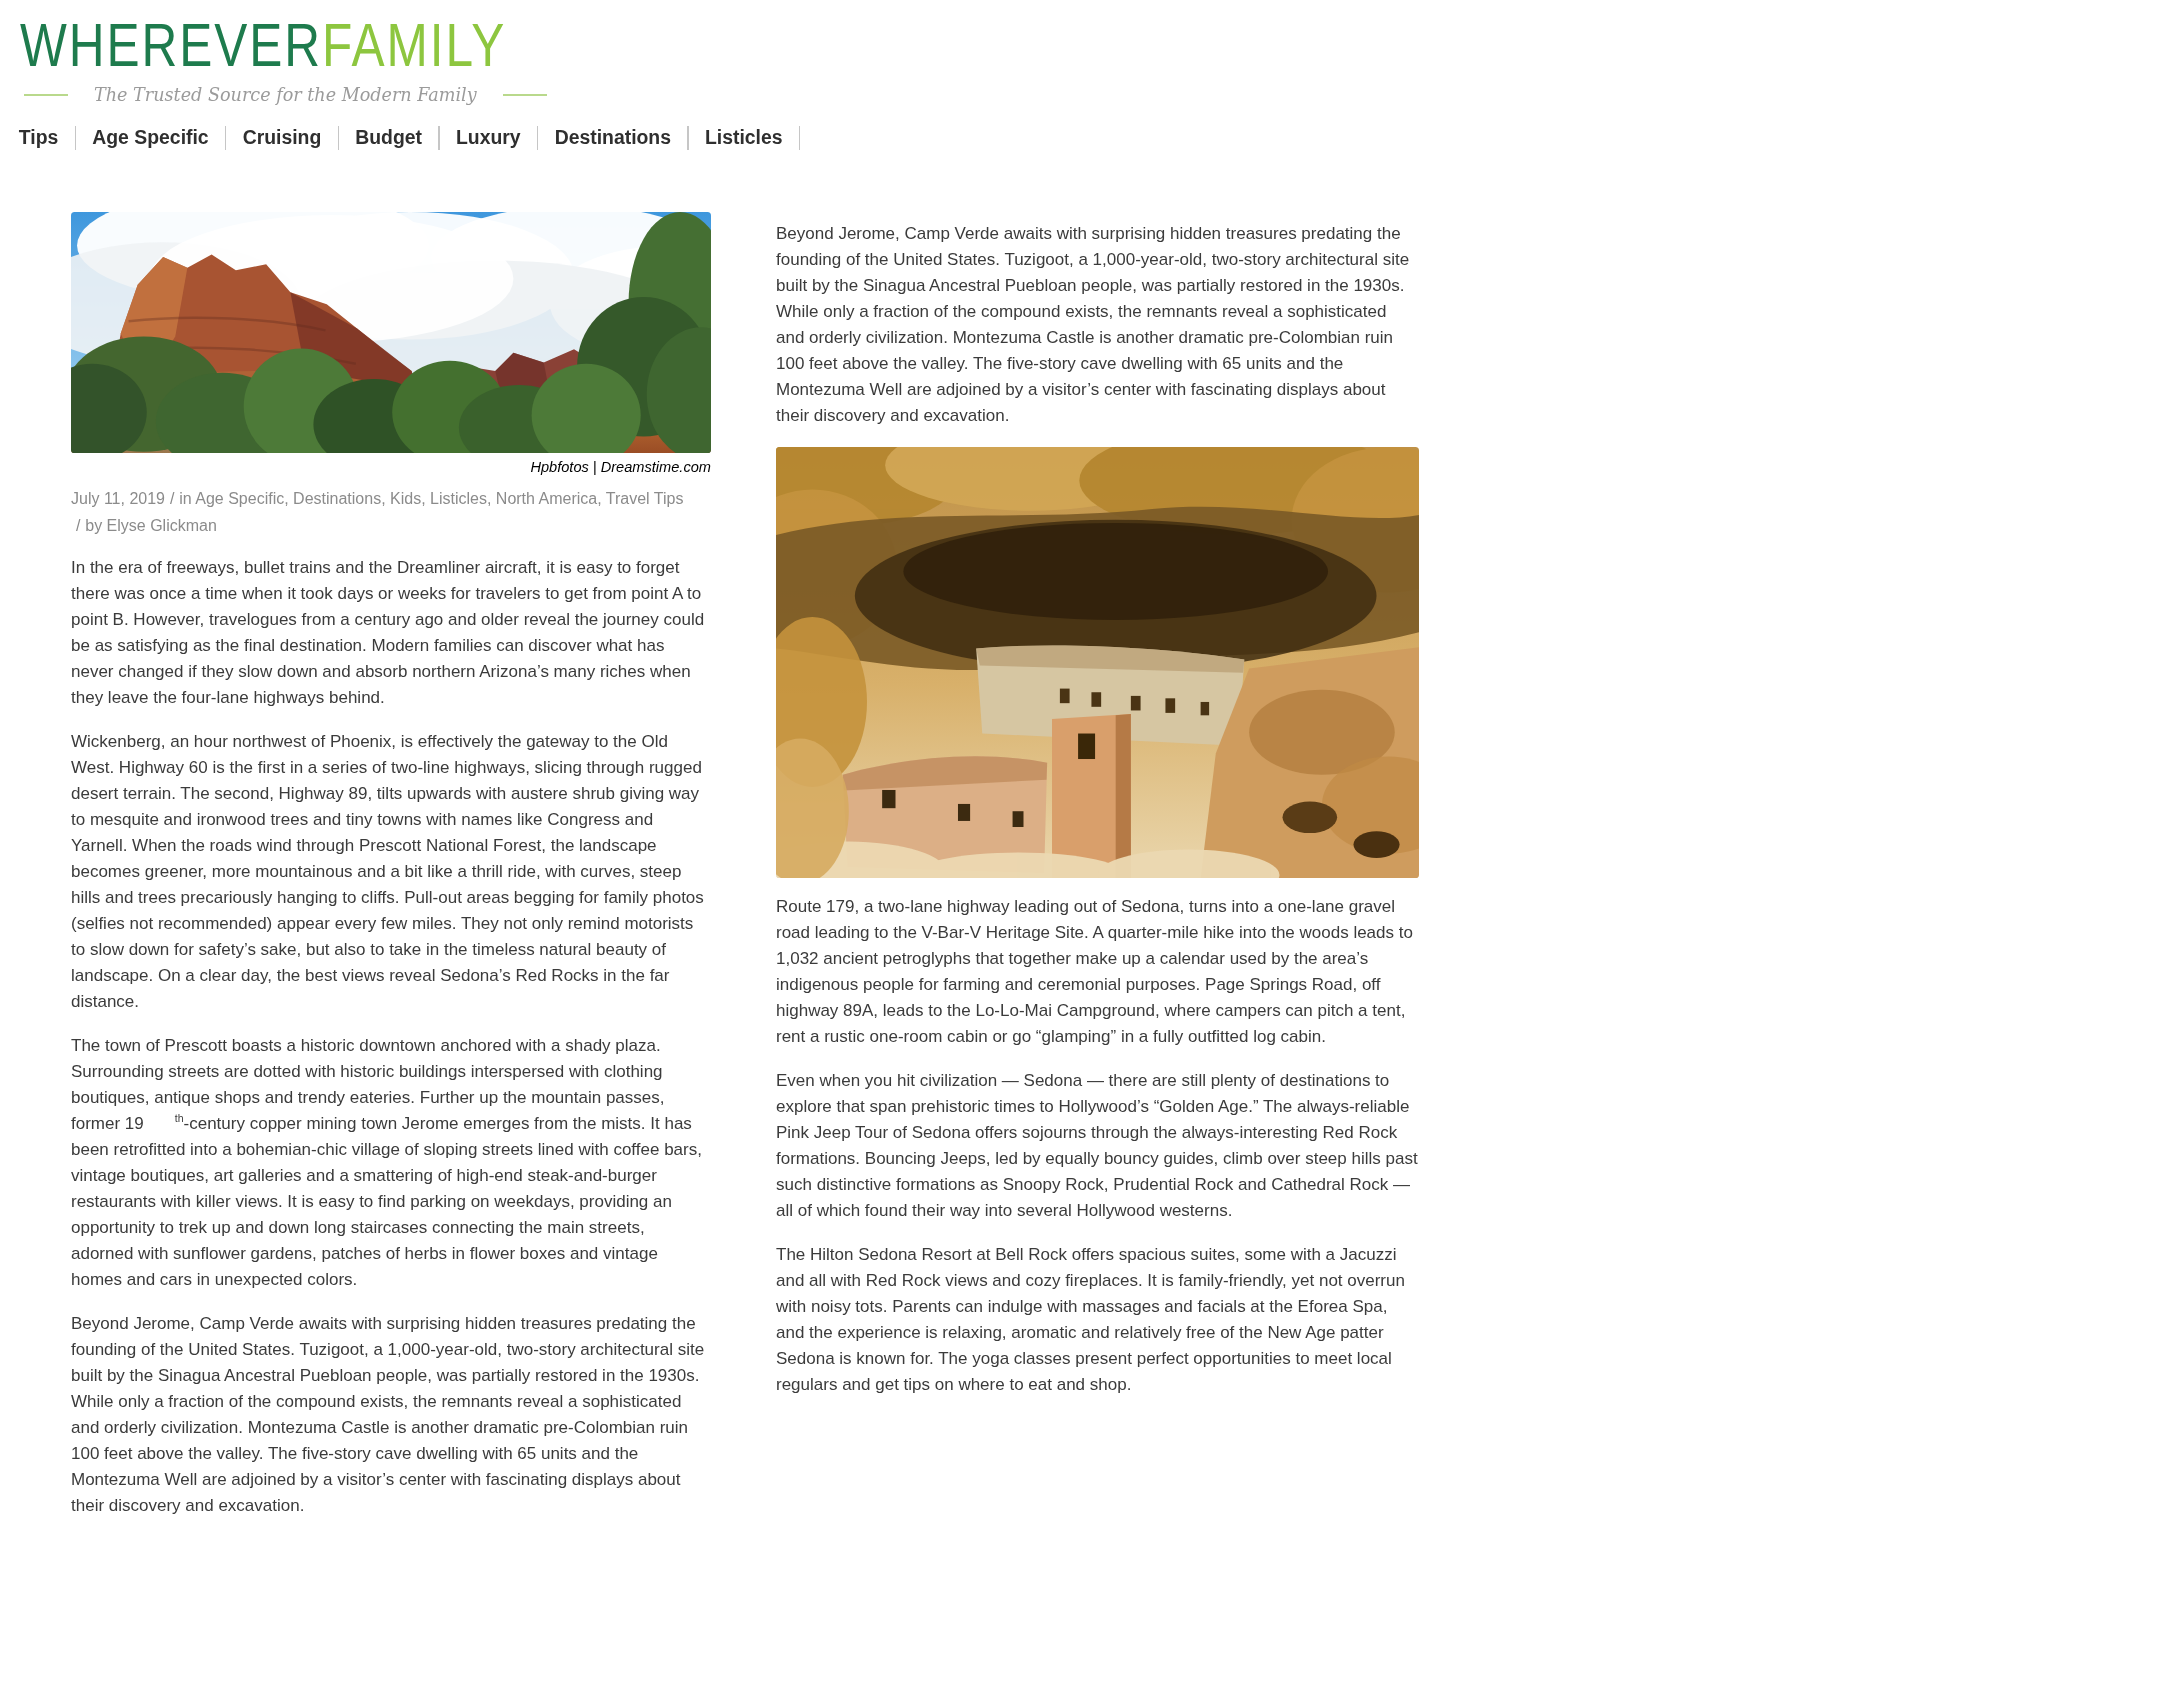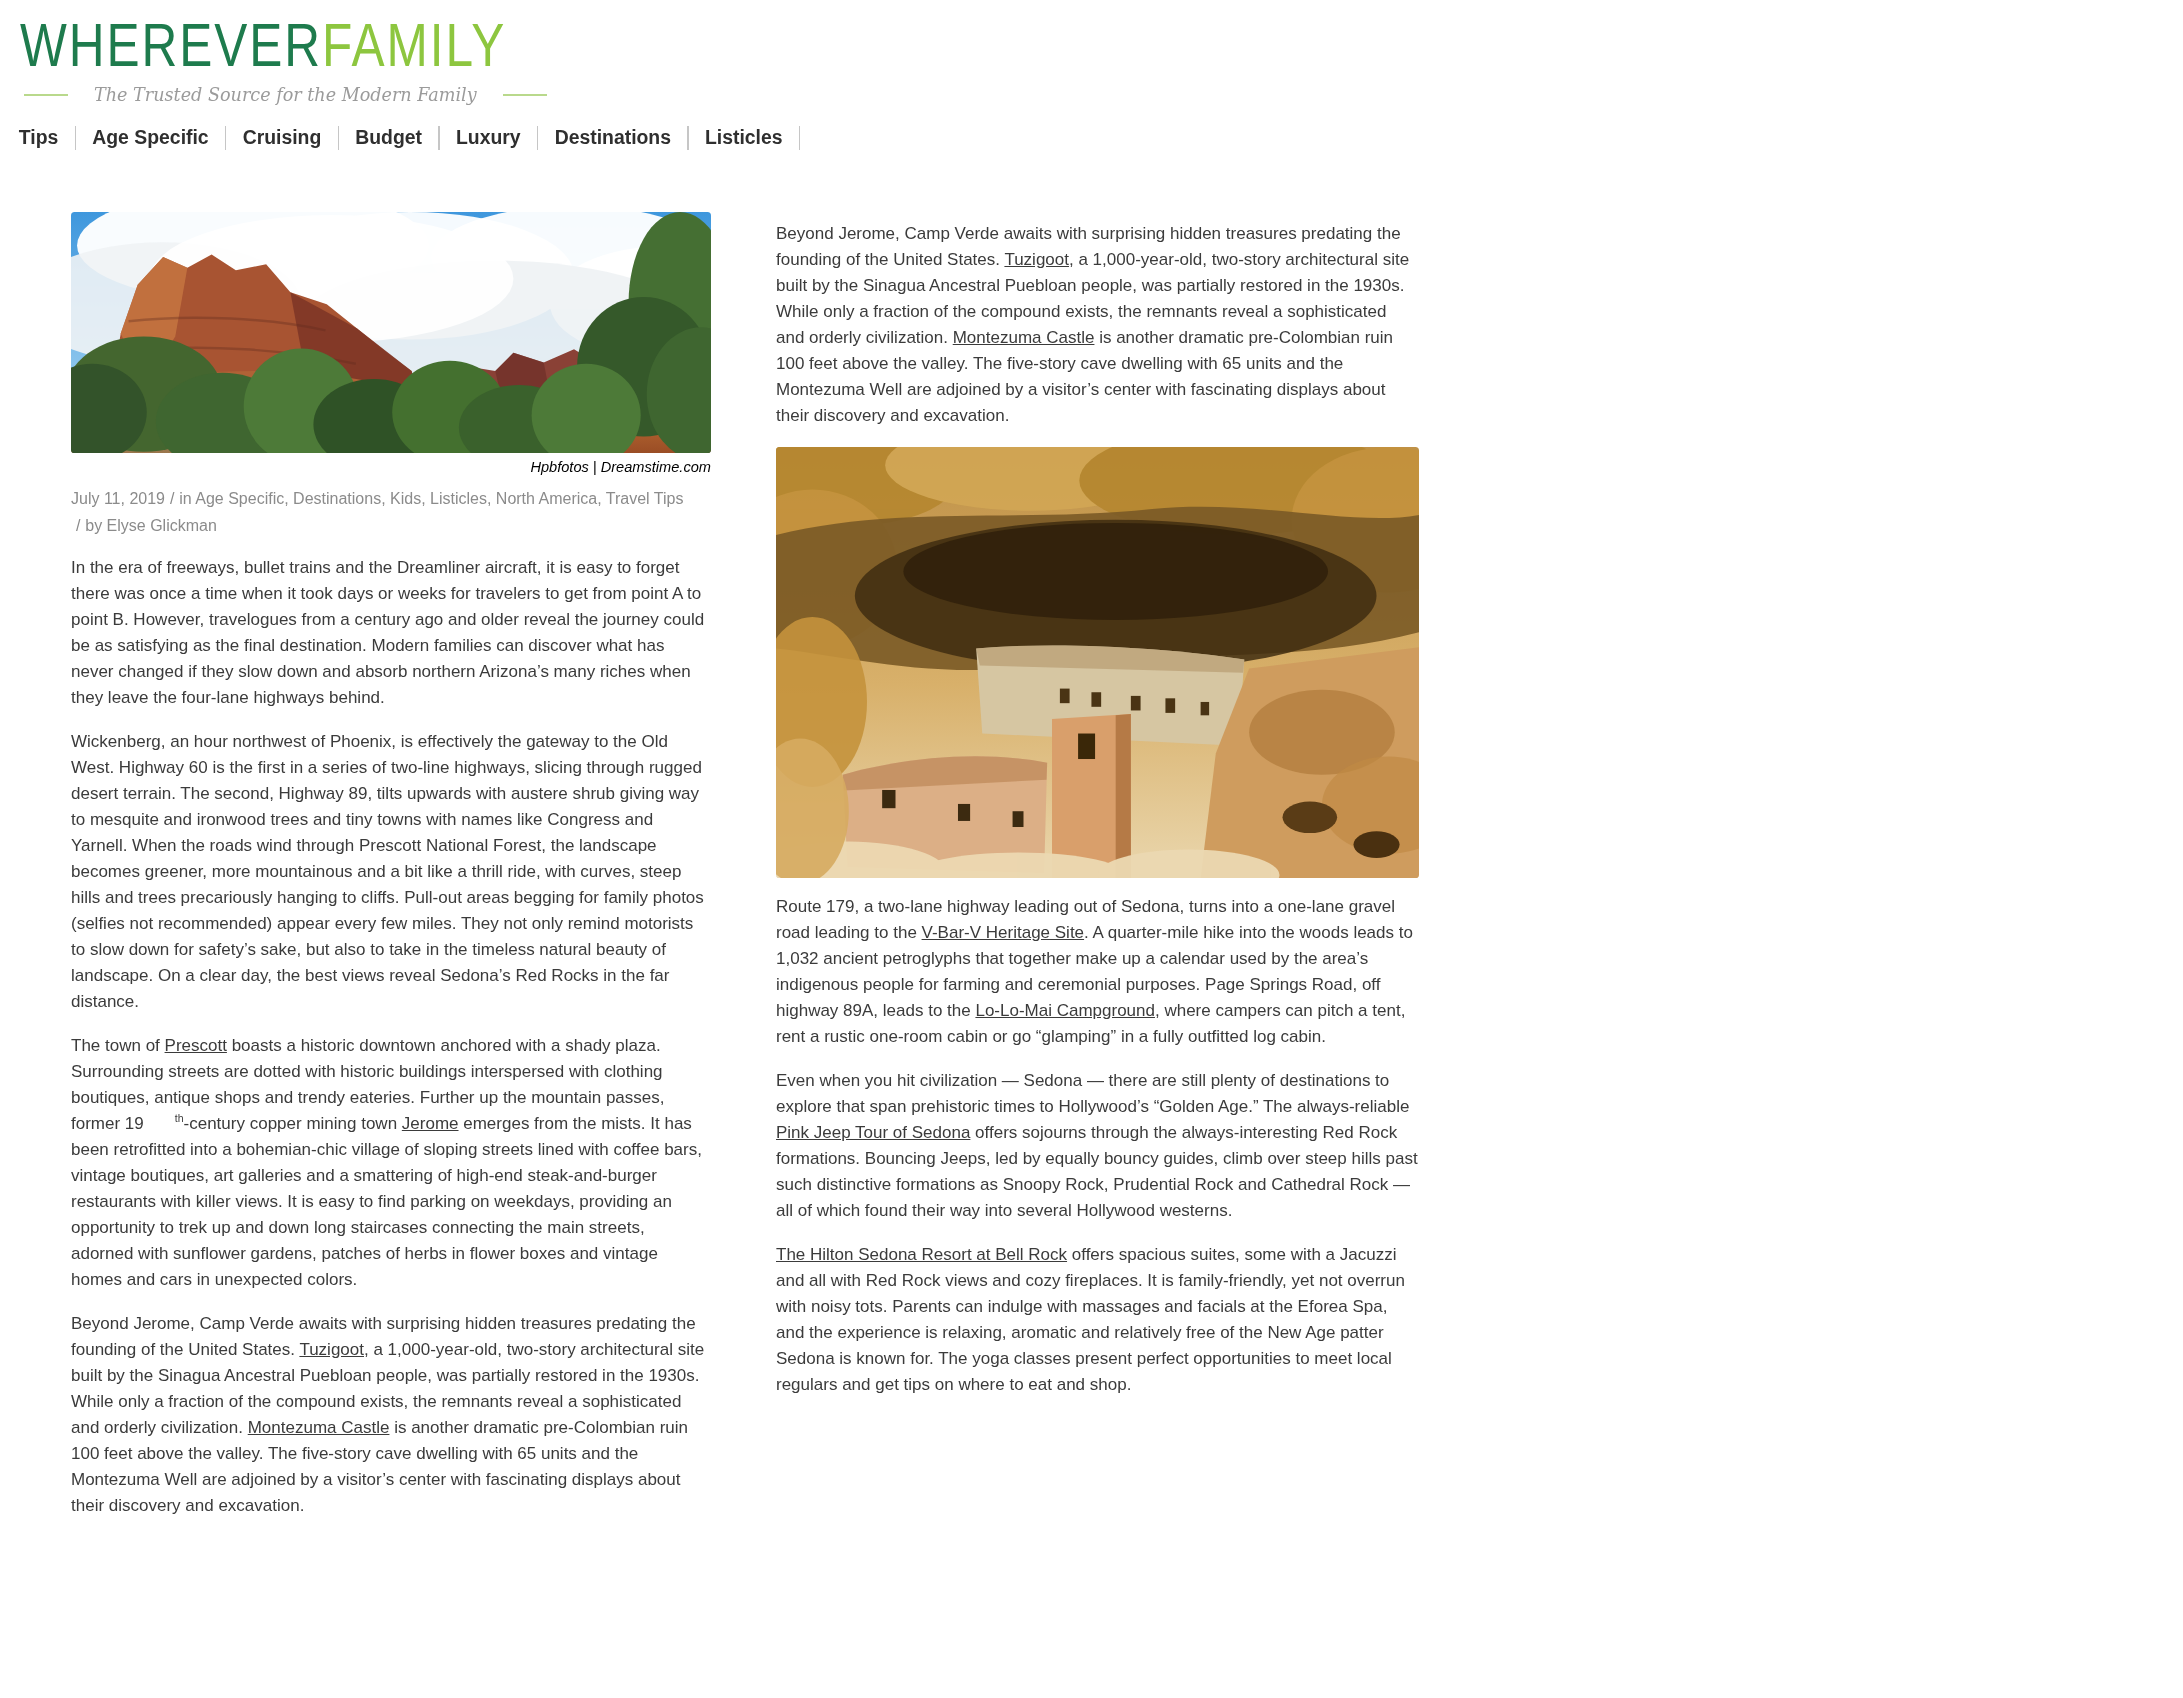--- a/index.html
+++ b/index.html
@@ -46,21 +46,21 @@
   .article-title { margin-top:16px; font-size:28px; font-weight:bold;
                    letter-spacing:-0.3px; color:#7CC142; line-height:34px; }
 
   .byline { margin-top:9.7px; font-size:16px; line-height:27px; color:#8b8b8b; }
   .byline .slash { padding:0 4.9px; }
 
   .body-paragraphs p { font-size:17px; line-height:26px; color:#3b3b3b;
                        margin:0 0 18px 0; }
   .body-paragraphs p:first-child { margin-top:16px; }
   .col-right .body-paragraphs.top p:first-child { margin-top:0; }
-  .body-paragraphs a { color:#3b3b3b; text-decoration:underline; cursor:pointer; }
+  .body-paragraphs a { color:#3b3b3b; cursor:pointer; }
   .body-paragraphs sup { font-size:0.62em; vertical-align:super; line-height:0;padding-left:31px; }
 
   .castle-figure { margin-top:16px; }
   .image-caption { margin-top:11px; margin-bottom:20.6px; text-align:center;
                    font-family:"DejaVu Serif", serif; font-style:italic;
                    font-size:16px; line-height:30px; color:#555555;
                    padding:0 24px; }
 </style>
 </head>
 <body>

